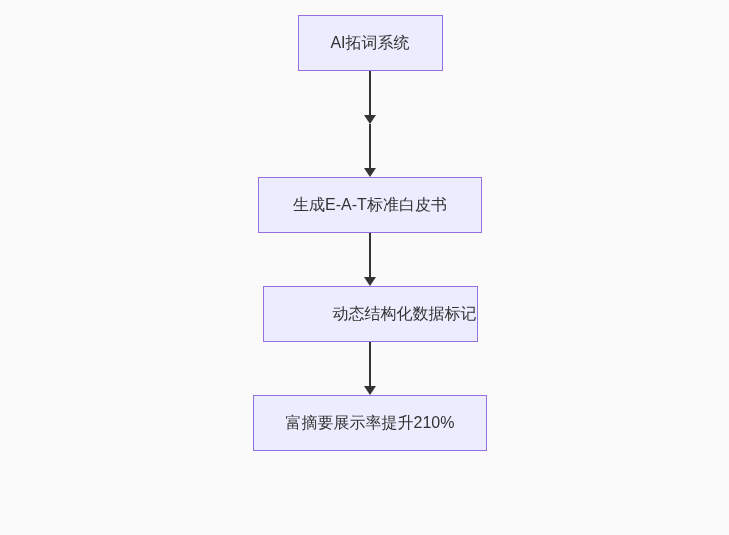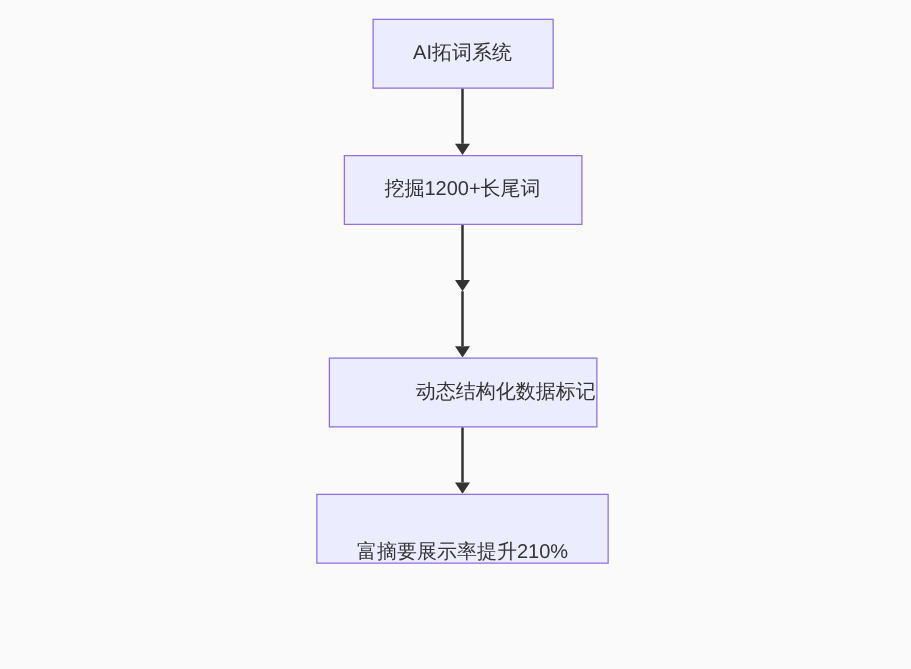--- a/index.html
+++ b/index.html
@@ -38,21 +38,21 @@
     color: var(--text, #333333);
     font-size: 16px;
     line-height: 1;
     text-align: center;
     white-space: nowrap;
   }
   .n1 { width: 145px; }
   .n2 { width: 191px; }
   .n3 { width: 224px; }
   .n4 { width: 215px; justify-content: flex-end; }
-  .n5 { width: 234px; align-items: flex-end; }
+  .n5 { width: 234px; }
   .arrow {
     height: 53px;
     display: flex;
     flex-direction: column;
     align-items: center;
   }
   .arrow-line {
     width: 2px;
     flex: 1 1 auto;
     background: var(--arrow, #333333);
@@ -73,29 +73,29 @@
 
     <div class="node n1">
       <span>AI拓词系统</span>
     </div>
 
     <div class="arrow">
       <div class="arrow-line"></div>
       <div class="arrow-head"></div>
     </div>
 
-    <div class="node n2">
-      <span>挖掘1200+长尾词</span>
-    </div>
 
     <div class="arrow">
       <div class="arrow-line"></div>
       <div class="arrow-head"></div>
     </div>
 
+    <div class="node n3">
+      <span>生成E-A-T标准白皮书</span>
+    </div>
 
     <div class="arrow">
       <div class="arrow-line"></div>
       <div class="arrow-head"></div>
     </div>
 
     <div class="node n4">
       <span>动态结构化数据标记</span>
     </div>
 

